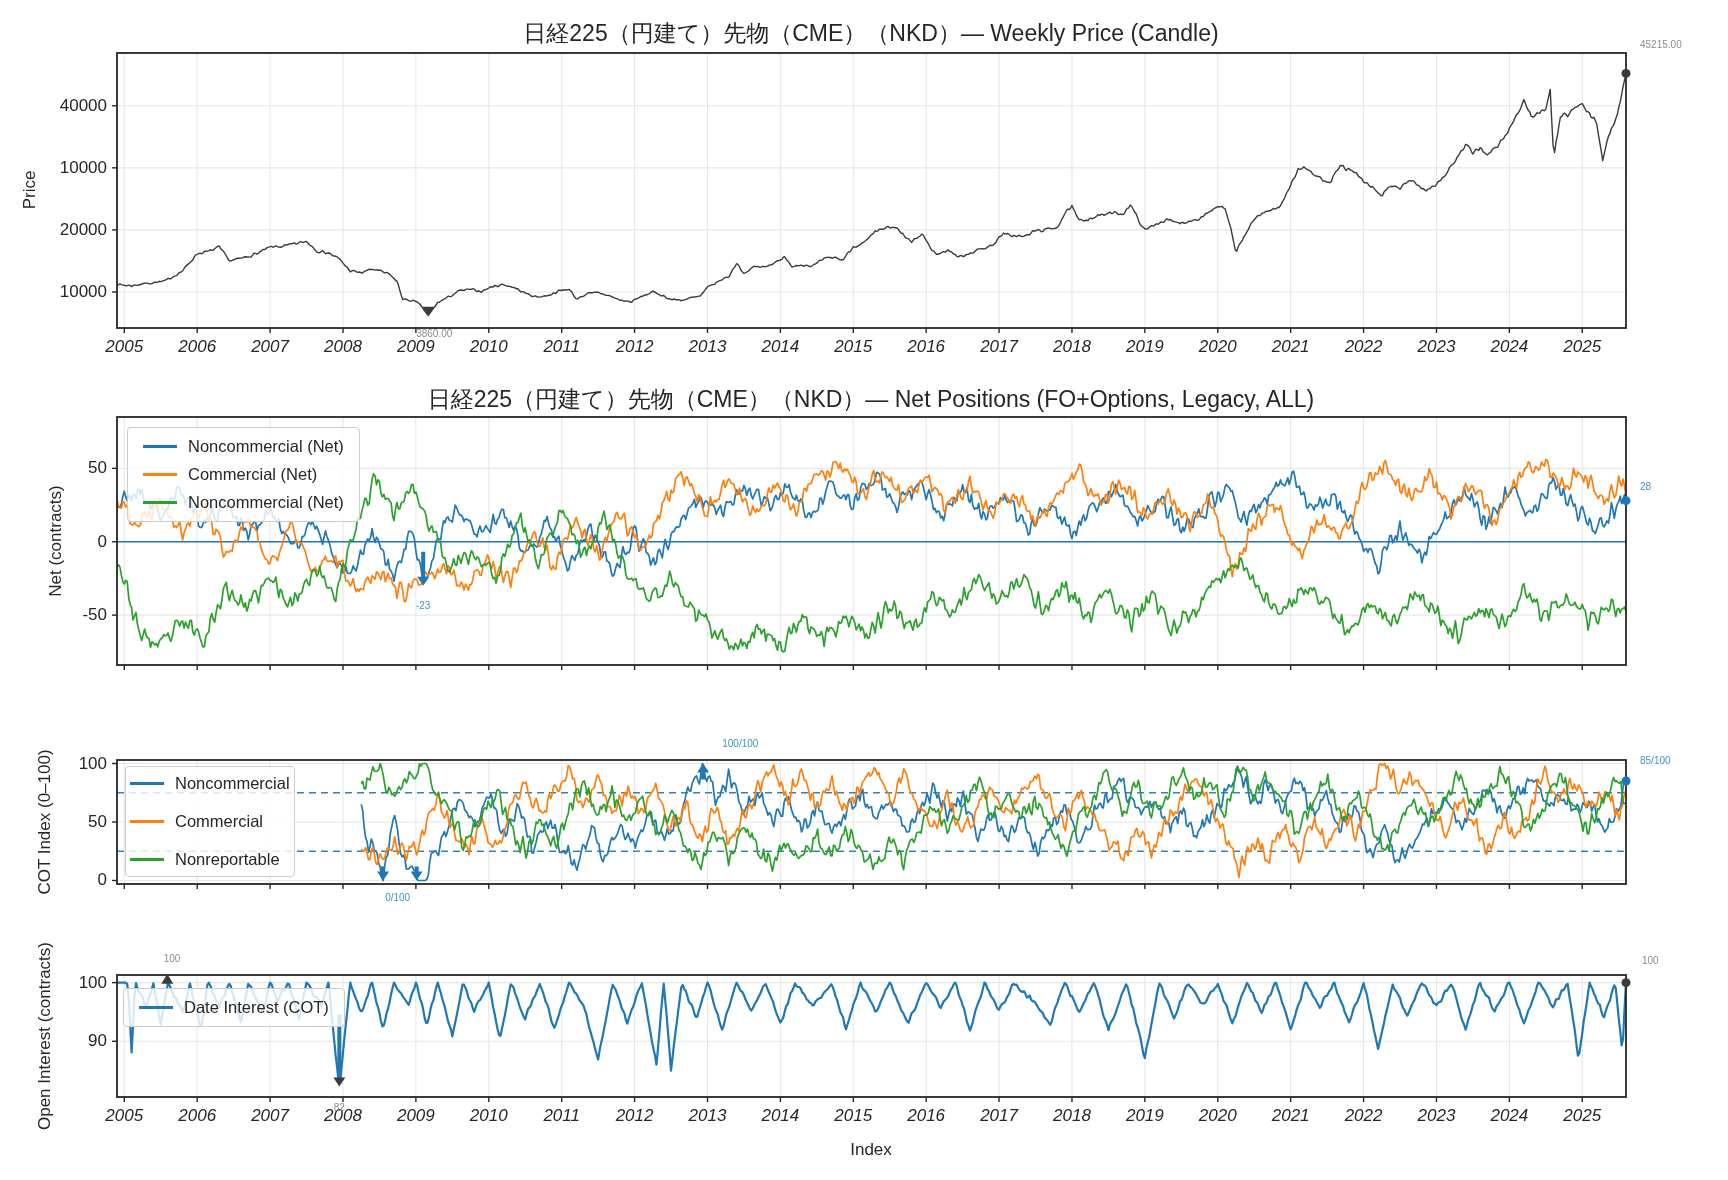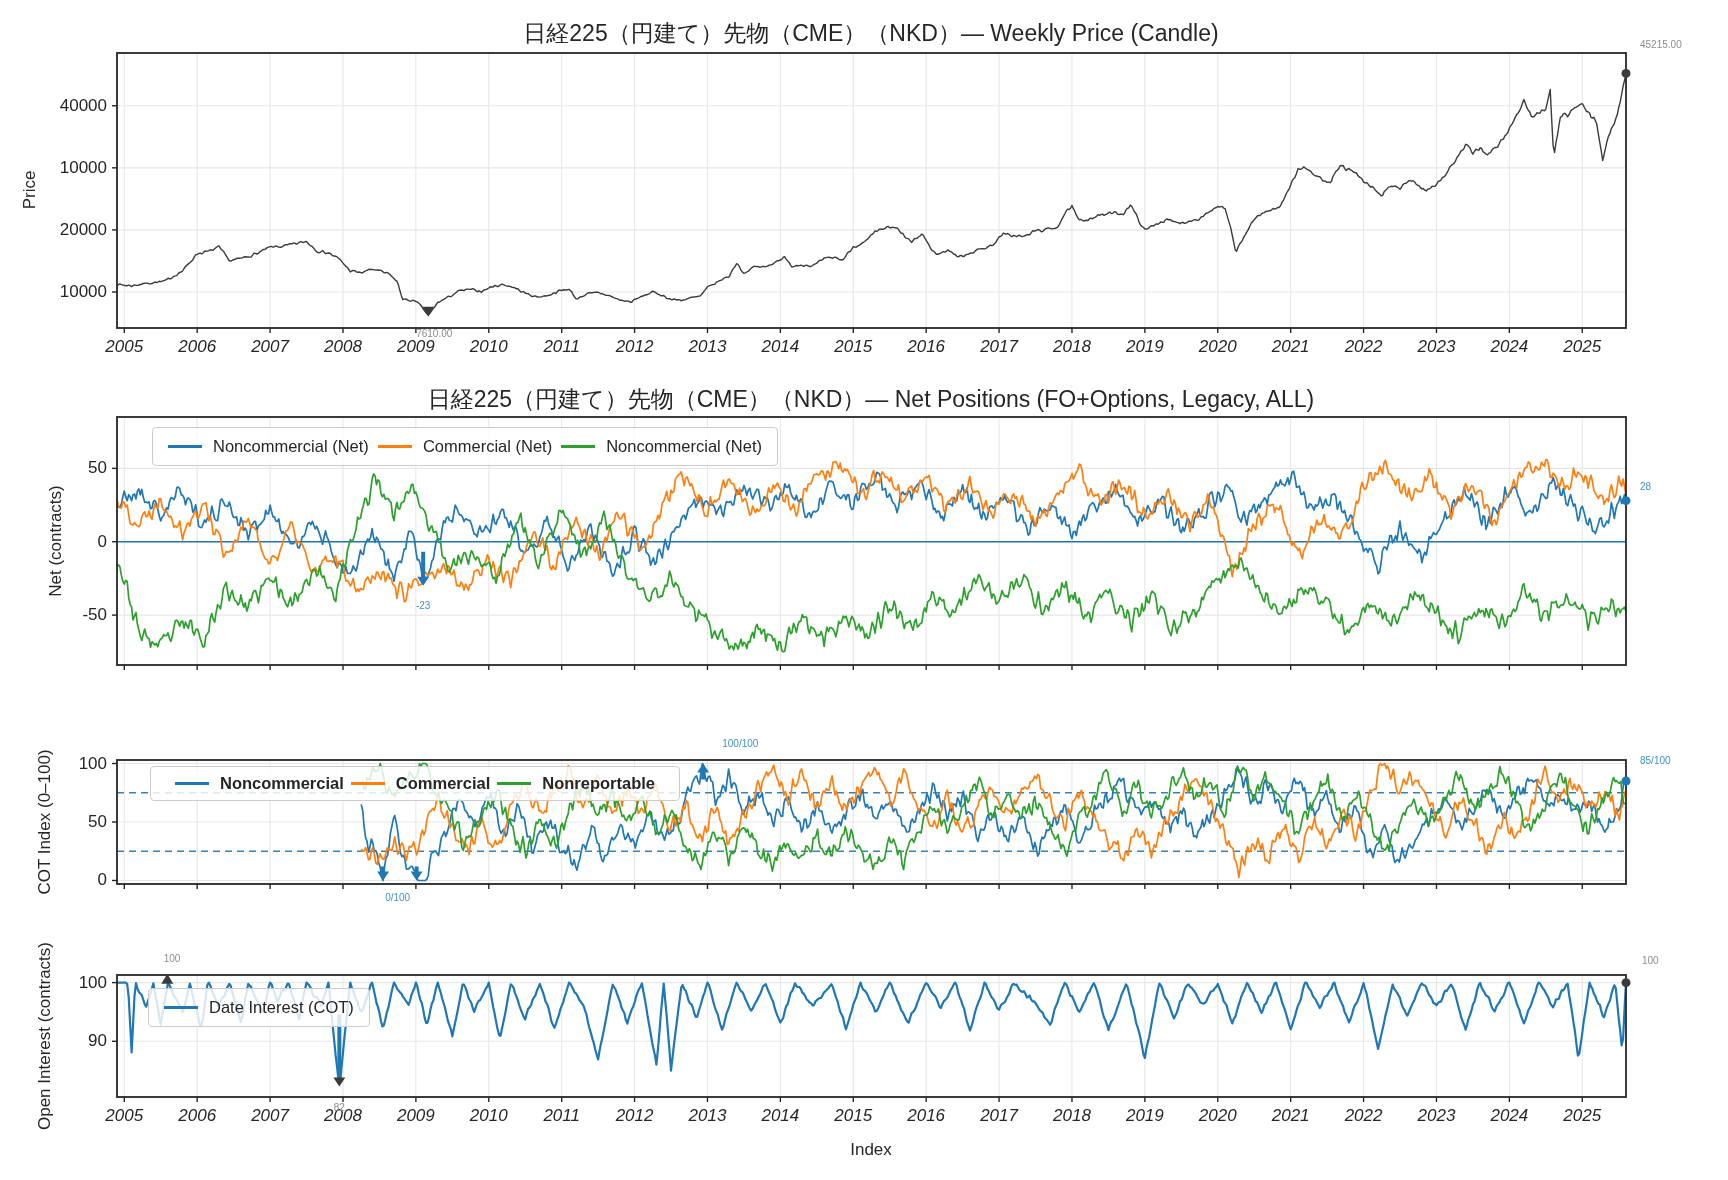--- a/index.html
+++ b/index.html
@@ -8,21 +8,21 @@
   svg.canvas{position:absolute;left:0;top:0;}
   .title{position:absolute;transform:translateX(-50%);font-size:23px;color:#262626;white-space:nowrap;}
   .ylab{position:absolute;transform:translate(-50%,-50%) rotate(-90deg);font-size:17px;color:#262626;white-space:nowrap;}
   .xlab{position:absolute;transform:translateX(-50%);font-size:17px;color:#262626;}
   .note{position:absolute;font-size:15px;color:#8c8c8c;white-space:nowrap;}
   .xtick{position:absolute;transform:translateX(-50%);font-size:17px;color:#262626;white-space:nowrap;font-style:italic;}
   .ytick{position:absolute;transform:translate(-100%,-50%);font-size:17px;color:#262626;white-space:nowrap;}
   .ann{position:absolute;font-size:10px;white-space:nowrap;z-index:6;}
   .ann.mid{transform:translateX(-50%);}
   .legend{position:absolute;background:rgba(255,255,255,0.82);border:1px solid #cccccc;border-radius:4px;
-          padding:9px 15px;display:flex;flex-direction:row;gap:9px;z-index:5;margin-left:25px;}
+          padding:9px 15px;display:flex;flex-direction:column;gap:9px;z-index:5;}
   .lrow{display:flex;align-items:center;gap:11px;font-size:16.5px;color:#262626;white-space:nowrap;}
   .sw{width:34px;height:0;border-top:3px solid #000;flex:0 0 auto;}
 </style>
 </head>
 <body>
 
 <div class="fig">
 
   <svg class="canvas" id="plot-canvas" width="1728" height="1180">
       <line x1="124.2898550724572" x2="124.2898550724572" y1="53" y2="328" stroke="#e7e7e7" stroke-width="1.1"></line>
@@ -266,21 +266,21 @@
     <div class="lrow">
       <span class="sw" style="border-top-color: rgb(255, 127, 14);"></span>
       <span>Commercial (Net)</span>
     </div>
     <div class="lrow">
       <span class="sw" style="border-top-color: rgb(44, 160, 44);"></span>
       <span>Noncommercial (Net)</span>
     </div>
   </div>
 
-  <div class="legend" style="left:125px;top:766px;padding:7px 24px;gap:7px;font-weight:bold;">
+  <div class="legend" style="left:125px;top:766px;padding:7px 4px;gap:19px;">
     <div class="lrow">
       <span class="sw" style="border-top-color: rgb(31, 119, 180);"></span>
       <span>Noncommercial</span>
     </div>
     <div class="lrow">
       <span class="sw" style="border-top-color: rgb(255, 127, 14);"></span>
       <span>Commercial</span>
     </div>
     <div class="lrow">
       <span class="sw" style="border-top-color: rgb(44, 160, 44);"></span>
@@ -289,21 +289,21 @@
   </div>
 
   <div class="legend" style="left:123px;top:988px;">
     <div class="lrow">
       <span class="sw" style="border-top-color: rgb(31, 119, 180);"></span>
       <span>Date Interest (COT)</span>
     </div>
   </div>
 
   <div class="ann" style="left: 1640px; top: 39.3922px; color: rgb(140, 140, 140);">45215.00</div>
-  <div class="ann mid" style="left: 434.277px; top: 327.771px; color: rgb(140, 140, 140);">7610.00</div>
+  <div class="ann mid" style="left: 434.277px; top: 327.771px; color: rgb(140, 140, 140);">3860.00</div>
   <div class="ann" style="left: 1640px; top: 480.645px; color: rgb(66, 146, 198);">28</div>
   <div class="ann mid" style="left: 423.174px; top: 599.757px; color: rgb(66, 146, 198);">-23</div>
   <div class="ann mid" style="left: 740.283px; top: 738px; color: rgb(66, 146, 198);">100/100</div>
   <div class="ann mid" style="left: 397.659px; top: 892px; color: rgb(66, 146, 198);">0/100</div>
   <div class="ann" style="left: 1640px; top: 755.057px; color: rgb(66, 146, 198);">85/100</div>
   <div class="ann mid" style="left: 172.029px; top: 953px; color: rgb(140, 140, 140);">100</div>
   <div class="ann mid" style="left: 339.341px; top: 1102px; color: rgb(140, 140, 140);">82</div>
   <div class="ann" style="left: 1642px; top: 954.625px; color: rgb(140, 140, 140);">100</div>
 
   <div class="xlab" style="left:871px;top:1140px;">Index</div>

